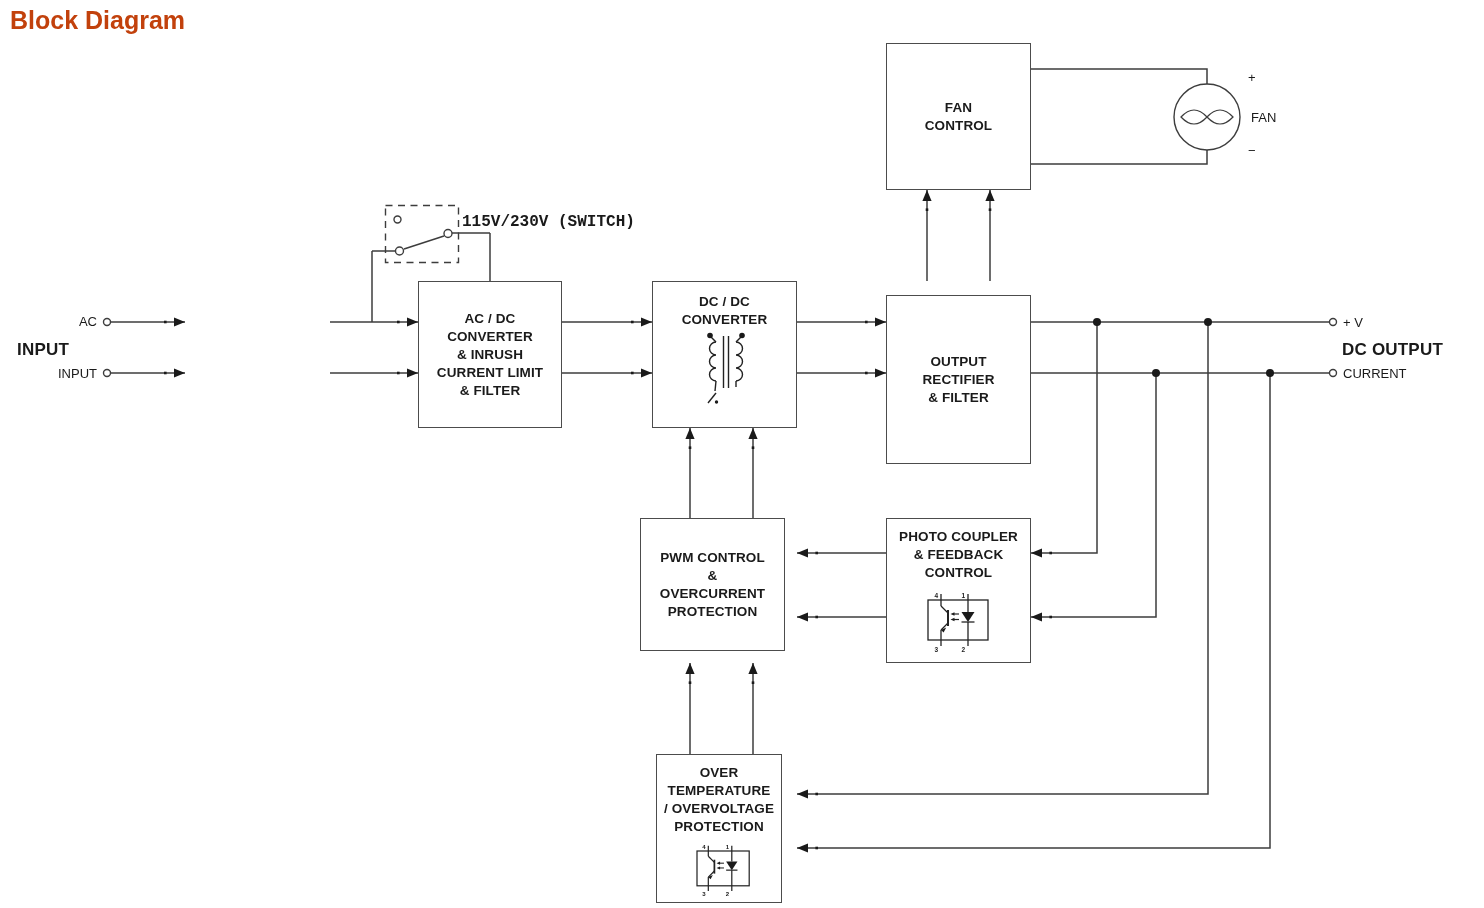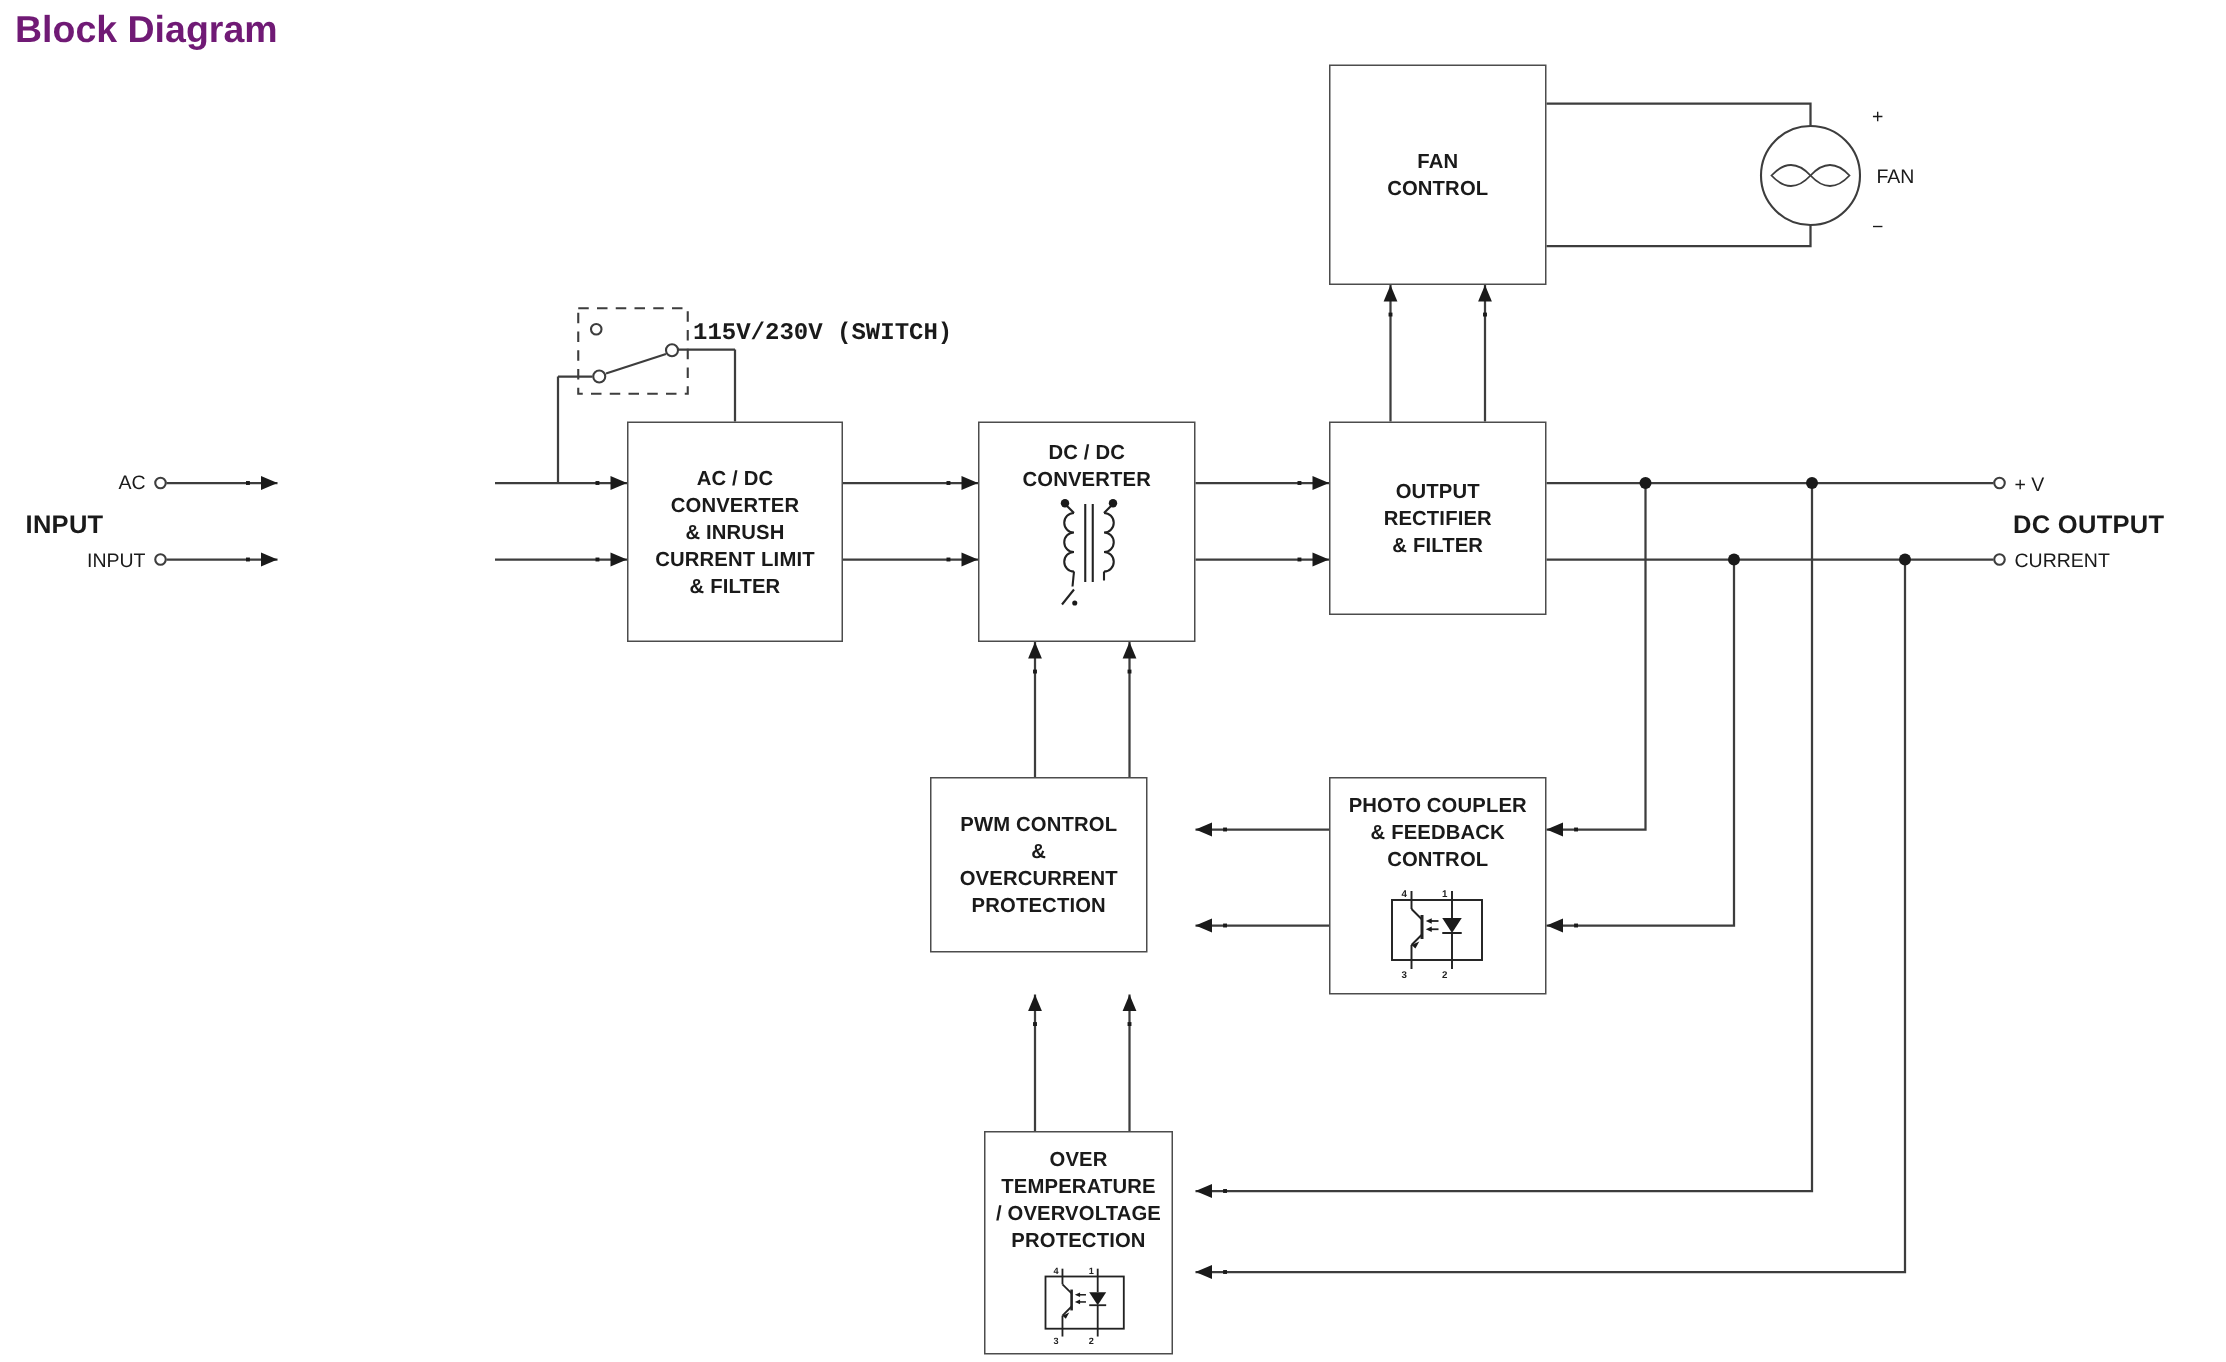--- a/index.html
+++ b/index.html
@@ -10,21 +10,21 @@
          display:flex;align-items:center;justify-content:center;text-align:center;background:transparent;}
   .block.top{align-items:flex-start;}
   .blabel{font-size:13.5px;line-height:18px;font-weight:700;color:#1a1a1a;
           white-space:pre-line;letter-spacing:.1px;}
   .ann{position:absolute;color:#1a1a1a;white-space:pre-line;}
   .ann.bold-sm{font-size:13.5px;line-height:18px;font-weight:700;text-align:center;}
   .ann.big{font-size:17px;font-weight:700;letter-spacing:.2px;}
   .ann.term{font-size:13px;font-weight:400;}
   .ann.switchlbl{font-size:16px;font-weight:700;font-family:Liberation Mono, monospace;}
   .ann.right{text-align:right;}
-  .title{position:absolute;left:10px;top:6px;font-size:25px;font-weight:700;color:#701a75;}
+  .title{position:absolute;left:10px;top:6px;font-size:25px;font-weight:700;color:#c2410c;}
 </style>
 </head>
 <body>
 
 <div id="canvas">
 
   <div class="title">Block Diagram</div>
 
   <svg id="wires" width="1484" height="908" viewBox="0 0 1484 908" fill="none" stroke="#3d3d3d" stroke-width="1.5">
     <defs>
@@ -166,32 +166,32 @@
 &amp; INRUSH
 CURRENT LIMIT
 &amp; FILTER</div>
   </div>
 
   <div class="block top" style="left:652px;top:281px;width:145px;height:147px;">
     <div class="blabel" style="padding-top:11px;">DC / DC
 CONVERTER</div>
   </div>
 
-  <div class="block" style="left:886px;top:281px;width:145px;height:129px;">
+  <div class="block" style="left:886px;top:295px;width:145px;height:169px;">
     <div class="blabel">OUTPUT
 RECTIFIER
 &amp; FILTER</div>
   </div>
 
   <div class="block" style="left:886px;top:43px;width:145px;height:147px;">
     <div class="blabel">FAN
 CONTROL</div>
   </div>
 
-  <div class="block" style="left:620px;top:518px;width:145px;height:117px;">
+  <div class="block" style="left:640px;top:518px;width:145px;height:133px;">
     <div class="blabel">PWM CONTROL
 &amp;
 OVERCURRENT
 PROTECTION</div>
   </div>
 
   <div class="block top" style="left:886px;top:518px;width:145px;height:145px;">
     <div class="blabel" style="padding-top:9px;">PHOTO COUPLER
 &amp; FEEDBACK
 CONTROL</div>

